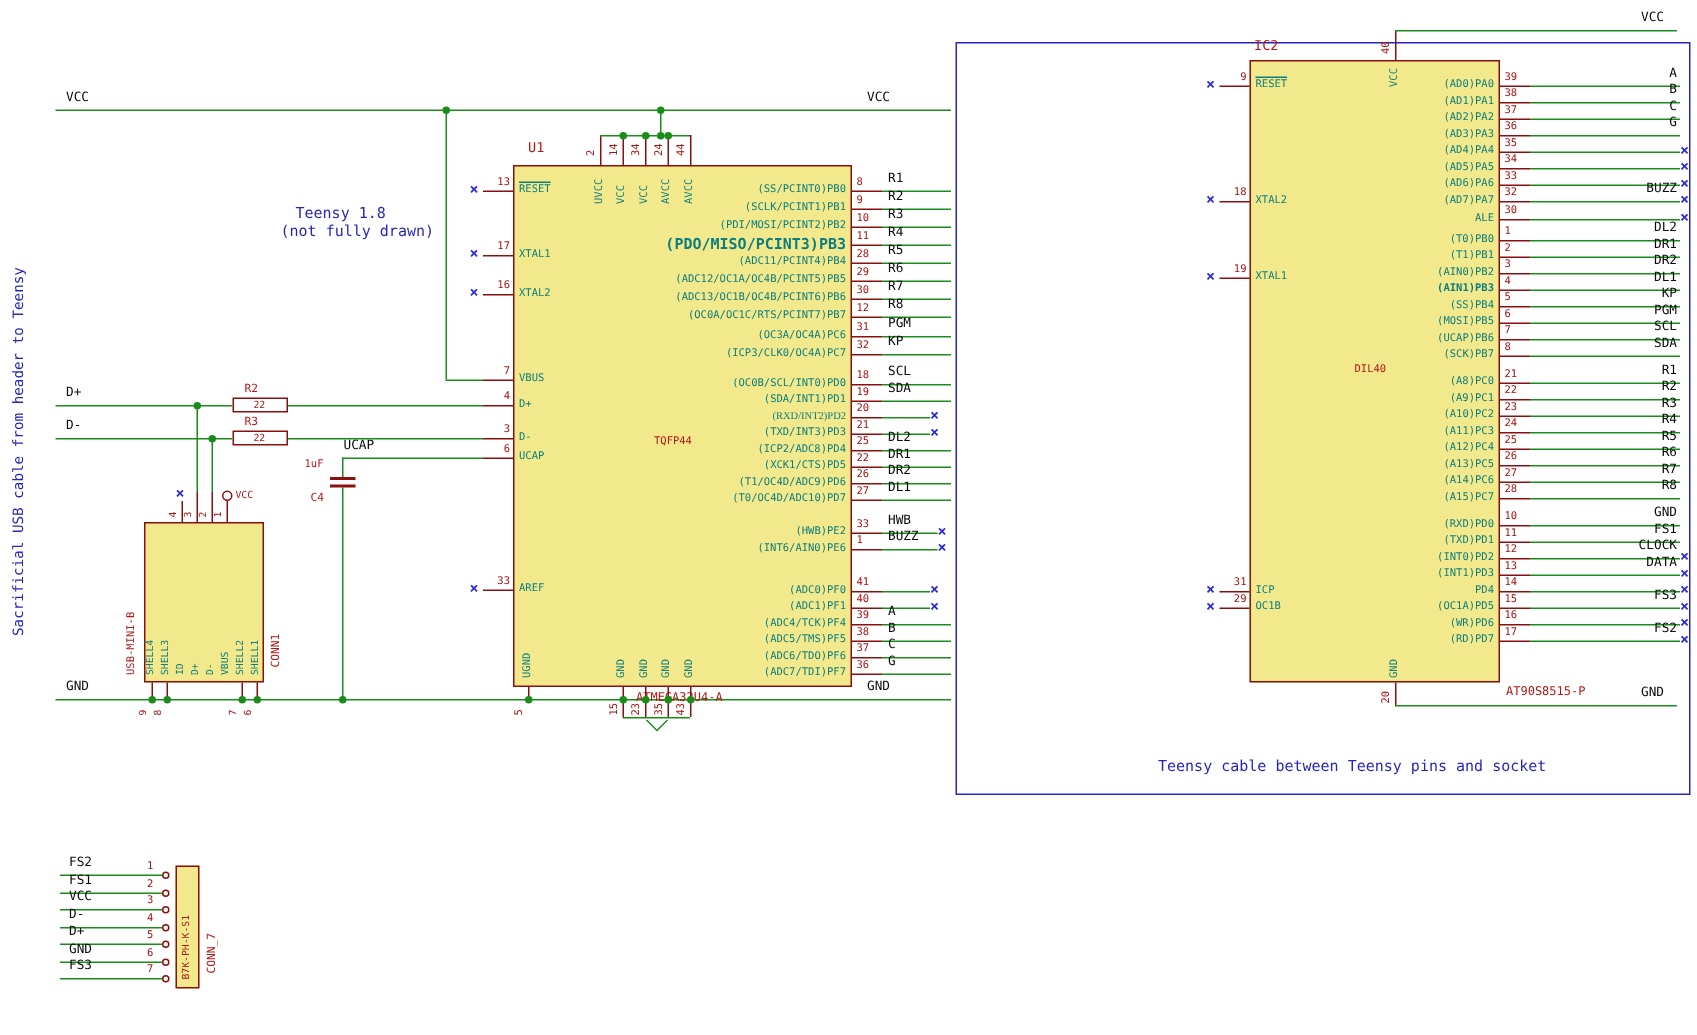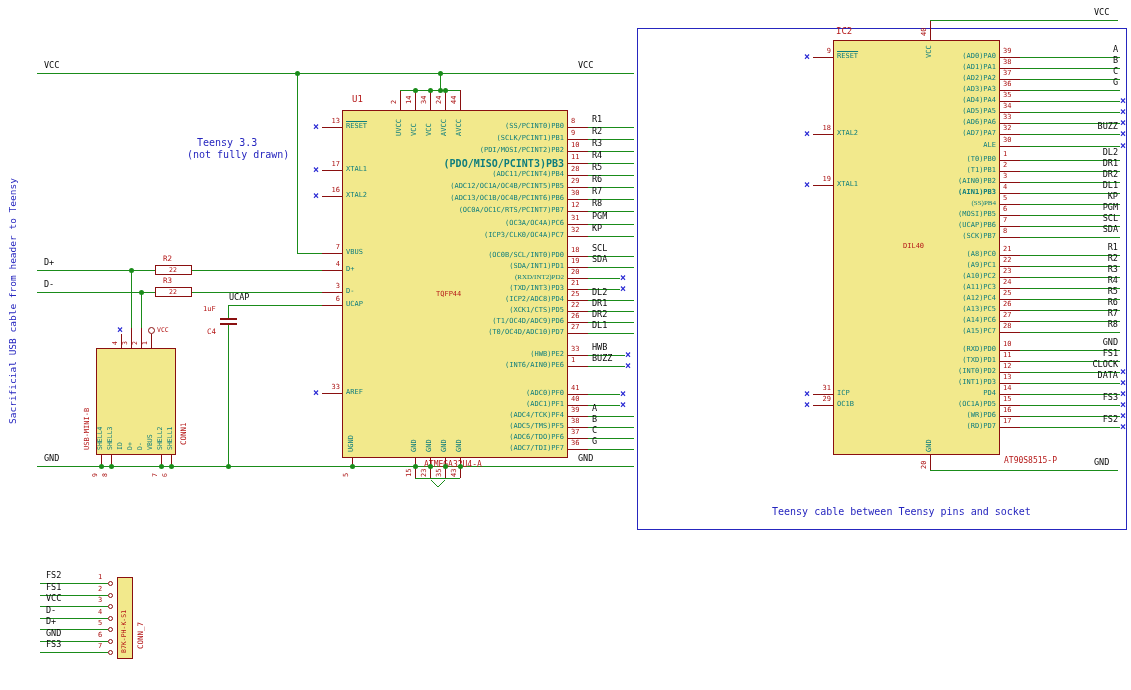--- a/index.html
+++ b/index.html
@@ -283,21 +283,21 @@
     <div style="position: absolute; left: 157px; top: 327px; color: rgb(181, 24, 24); font-size: 6.5px; line-height: 1.05; white-space: nowrap;">VCC</div>
     <div style="position: absolute; left: 157px; top: 450px; color: rgb(14, 125, 125); font-size: 6.5px; line-height: 1.05; white-space: nowrap; transform-origin: 0px 0px; transform: rotate(-90deg);">SHELL2</div>
     <div style="position: absolute; left: 161px; top: 455px; width: 1px; height: 11px; background: rgb(138, 16, 16);"></div>
     <div style="position: absolute; left: 159px; top: 464px; width: 5px; height: 5px; border-radius: 50%; background: rgb(26, 140, 26);"></div>
     <div style="position: absolute; left: 152px; top: 477px; color: rgb(170, 17, 17); font-size: 6.5px; line-height: 1.05; white-space: nowrap; transform-origin: 0px 0px; transform: rotate(-90deg);">7</div>
     <div style="position: absolute; left: 167px; top: 450px; color: rgb(14, 125, 125); font-size: 6.5px; line-height: 1.05; white-space: nowrap; transform-origin: 0px 0px; transform: rotate(-90deg);">SHELL1</div>
     <div style="position: absolute; left: 171px; top: 455px; width: 1px; height: 11px; background: rgb(138, 16, 16);"></div>
     <div style="position: absolute; left: 169px; top: 464px; width: 5px; height: 5px; border-radius: 50%; background: rgb(26, 140, 26);"></div>
     <div style="position: absolute; left: 162px; top: 477px; color: rgb(170, 17, 17); font-size: 6.5px; line-height: 1.05; white-space: nowrap; transform-origin: 0px 0px; transform: rotate(-90deg);">6</div>
     <div style="position: absolute; left: 8px; top: 424px; color: rgb(38, 38, 191); font-size: 9.5px; line-height: 1.05; white-space: nowrap; transform-origin: 0px 0px; transform: rotate(-90deg);">Sacrificial USB cable from header to Teensy</div>
-    <div style="position: absolute; left: 197px; top: 138px; color: rgb(38, 38, 191); font-size: 10px; line-height: 1.05; white-space: nowrap;">Teensy 3.3</div>
+    <div style="position: absolute; left: 197px; top: 138px; color: rgb(38, 38, 191); font-size: 10px; line-height: 1.05; white-space: nowrap;">Teensy 1.8</div>
     <div style="position: absolute; left: 187px; top: 150px; color: rgb(38, 38, 191); font-size: 10px; line-height: 1.05; white-space: nowrap;">(not fully drawn)</div>
     <div style="position: absolute; left: 117px; top: 577px; width: 16px; height: 82px; background: rgb(242, 233, 140); border: 1px solid rgb(138, 16, 16);"></div>
     <div style="position: absolute; left: 121px; top: 653px; color: rgb(181, 24, 24); font-size: 6.5px; line-height: 1.05; white-space: nowrap; transform-origin: 0px 0px; transform: rotate(-90deg);">B7K-PH-K-S1</div>
     <div style="position: absolute; left: 137px; top: 649px; color: rgb(181, 24, 24); font-size: 7.5px; line-height: 1.05; white-space: nowrap; transform-origin: 0px 0px; transform: rotate(-90deg);">CONN_7</div>
     <div style="position: absolute; left: 46px; top: 571px; color: rgb(10, 10, 10); font-size: 8.5px; line-height: 1.05; white-space: nowrap;">FS2</div>
     <div style="position: absolute; left: 40px; top: 583px; width: 68px; height: 1px; background: rgb(26, 140, 26);"></div>
     <div style="position: absolute; left: 108px; top: 581px; width: 5px; height: 5px; border: 1px solid rgb(138, 16, 16); border-radius: 50%; background: rgb(255, 255, 255);"></div>
     <div style="position: absolute; left: 98px; top: 574px; color: rgb(170, 17, 17); font-size: 7px; line-height: 1.05; white-space: nowrap;">1</div>
     <div style="position: absolute; left: 46px; top: 583px; color: rgb(10, 10, 10); font-size: 8.5px; line-height: 1.05; white-space: nowrap;">FS1</div>
     <div style="position: absolute; left: 40px; top: 595px; width: 68px; height: 1px; background: rgb(26, 140, 26);"></div>
@@ -420,21 +420,21 @@
     <div style="position: absolute; left: auto; top: 178px; color: rgb(14, 125, 125); font-size: 7px; line-height: 1.05; white-space: nowrap; right: 135px;">(AIN0)PB2</div>
     <div style="position: absolute; left: 1020px; top: 182px; width: 100px; height: 1px; background: rgb(26, 140, 26);"></div>
     <div style="position: absolute; left: auto; top: 170px; color: rgb(10, 10, 10); font-size: 8.5px; line-height: 1.05; white-space: nowrap; right: 13px;">DR2</div>
     <div style="position: absolute; left: 1000px; top: 193px; width: 20px; height: 1px; background: rgb(138, 16, 16);"></div>
     <div style="position: absolute; left: 1003px; top: 184px; color: rgb(170, 17, 17); font-size: 7px; line-height: 1.05; white-space: nowrap;">4</div>
     <div style="position: absolute; left: auto; top: 189px; color: rgb(14, 125, 125); font-size: 7px; line-height: 1.05; white-space: nowrap; right: 135px; font-weight: bold;">(AIN1)PB3</div>
     <div style="position: absolute; left: 1020px; top: 193px; width: 100px; height: 1px; background: rgb(26, 140, 26);"></div>
     <div style="position: absolute; left: auto; top: 181px; color: rgb(10, 10, 10); font-size: 8.5px; line-height: 1.05; white-space: nowrap; right: 13px;">DL1</div>
     <div style="position: absolute; left: 1000px; top: 204px; width: 20px; height: 1px; background: rgb(138, 16, 16);"></div>
     <div style="position: absolute; left: 1003px; top: 195px; color: rgb(170, 17, 17); font-size: 7px; line-height: 1.05; white-space: nowrap;">5</div>
-    <div style="position: absolute; left: auto; top: 200px; color: rgb(14, 125, 125); font-size: 7px; line-height: 1.05; white-space: nowrap; right: 135px; font-family: Liberation Serif, serif;">(SS)PB4</div>
+    <div style="position: absolute; left: auto; top: 200px; color: rgb(14, 125, 125); font-size: 7px; line-height: 1.05; white-space: nowrap; right: 135px;">(SS)PB4</div>
     <div style="position: absolute; left: 1020px; top: 204px; width: 100px; height: 1px; background: rgb(26, 140, 26);"></div>
     <div style="position: absolute; left: auto; top: 192px; color: rgb(10, 10, 10); font-size: 8.5px; line-height: 1.05; white-space: nowrap; right: 13px;">KP</div>
     <div style="position: absolute; left: 1000px; top: 215px; width: 20px; height: 1px; background: rgb(138, 16, 16);"></div>
     <div style="position: absolute; left: 1003px; top: 206px; color: rgb(170, 17, 17); font-size: 7px; line-height: 1.05; white-space: nowrap;">6</div>
     <div style="position: absolute; left: auto; top: 211px; color: rgb(14, 125, 125); font-size: 7px; line-height: 1.05; white-space: nowrap; right: 135px;">(MOSI)PB5</div>
     <div style="position: absolute; left: 1020px; top: 215px; width: 100px; height: 1px; background: rgb(26, 140, 26);"></div>
     <div style="position: absolute; left: auto; top: 203px; color: rgb(10, 10, 10); font-size: 8.5px; line-height: 1.05; white-space: nowrap; right: 13px;">PGM</div>
     <div style="position: absolute; left: 1000px; top: 226px; width: 20px; height: 1px; background: rgb(138, 16, 16);"></div>
     <div style="position: absolute; left: 1003px; top: 217px; color: rgb(170, 17, 17); font-size: 7px; line-height: 1.05; white-space: nowrap;">7</div>
     <div style="position: absolute; left: auto; top: 222px; color: rgb(14, 125, 125); font-size: 7px; line-height: 1.05; white-space: nowrap; right: 135px;">(UCAP)PB6</div>

